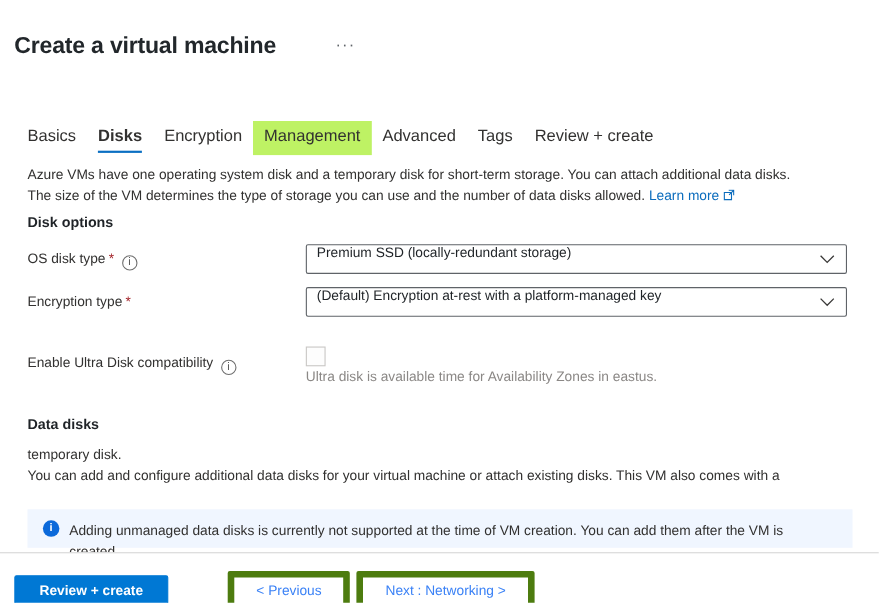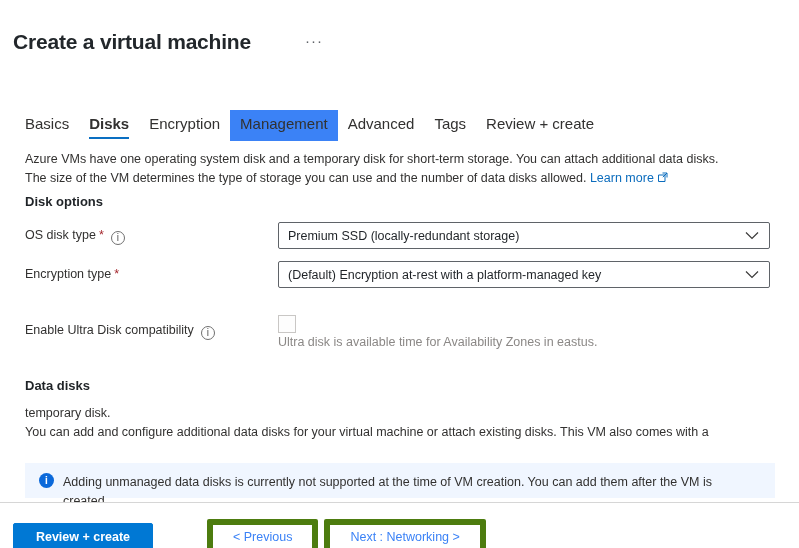--- a/index.html
+++ b/index.html
@@ -9,38 +9,38 @@
 
   
   .title { position:absolute; left:13px; top:4px; font-size:21px; font-weight:700; color:#22272b; letter-spacing:-0.2px; white-space:nowrap; }
   .more-icon { position:absolute; left:305px; top:6px; font-size:15px; color:#5f6368; letter-spacing:1px; cursor:pointer; }
 
   
   .tabs { position:absolute; left:15px; top:84px; display:flex; align-items:flex-start; }
   .tab { position:relative; padding:5px 10px 9px 10px; font-size:15px; color:#323130; white-space:nowrap; cursor:pointer; }
   .tab.active { font-weight:700; }
   .tab.active::after { content:""; position:absolute; left:10px; right:10px; bottom:2px; height:2px; background:#0a6fc2; }
-  .tab.hover-bg { background:#3b82f6; }
+  .tab.hover-bg { background:#bef264; }
 
   
   .intro { position:absolute; left:25px; top:124px; font-size:12.5px; line-height:19px; color:#323130; }
   .intro .line { white-space:nowrap; }
   .link { color:#0b6cbd; text-decoration:none; cursor:pointer; }
   .ext-icon { display:inline-block; margin-left:3px; position:relative; top:1px; }
 
   
   .section-heading { position:absolute; left:25px; font-size:13px; font-weight:700; color:#1f2327; white-space:nowrap; }
   .field-label { position:absolute; left:25px; font-size:12.5px; color:#323130; white-space:nowrap; }
   .req { color:#a4262c; margin-left:3px; }
   .info-icon { display:inline-block; width:14px; height:14px; margin-left:7px; border:1px solid #6f6f6f; border-radius:50%;
     font-size:10px; line-height:12px; text-align:center; color:#555; vertical-align:-2px; cursor:pointer; font-style:normal; }
 
   
   .select { position:absolute; left:278px; width:492px; height:27px; background:#fff; border:1px solid #5f6368; border-radius:2px;
-    display:flex; align-items:center; padding:0 30px 0 9px; font-size:12.5px; color:#1f2327; cursor:pointer; white-space:nowrap; }
+    display:flex; align-items:flex-start; padding:0 30px 0 9px; font-size:12.5px; color:#1f2327; cursor:pointer; white-space:nowrap; }
   .select .chev { position:absolute; right:10px; top:8px; }
 
   
   .checkbox { position:absolute; left:278px; top:289px; width:18px; height:18px; border:1px solid #c9c7c5; background:#fdfdfd; cursor:pointer; }
   .helper { position:absolute; left:278px; top:309px; font-size:12.5px; color:#8b8886; white-space:nowrap; }
 
   .paragraph { position:absolute; left:25px; font-size:12.5px; line-height:19px; color:#323130; }
   .paragraph .line { white-space:nowrap; }
 
   

